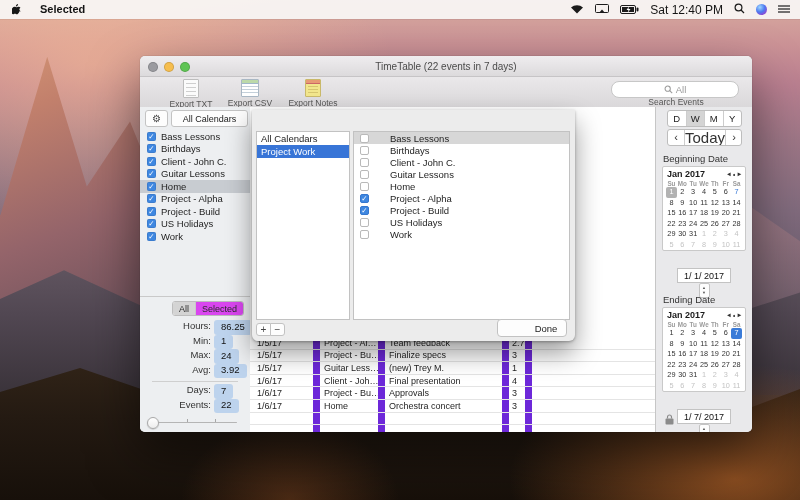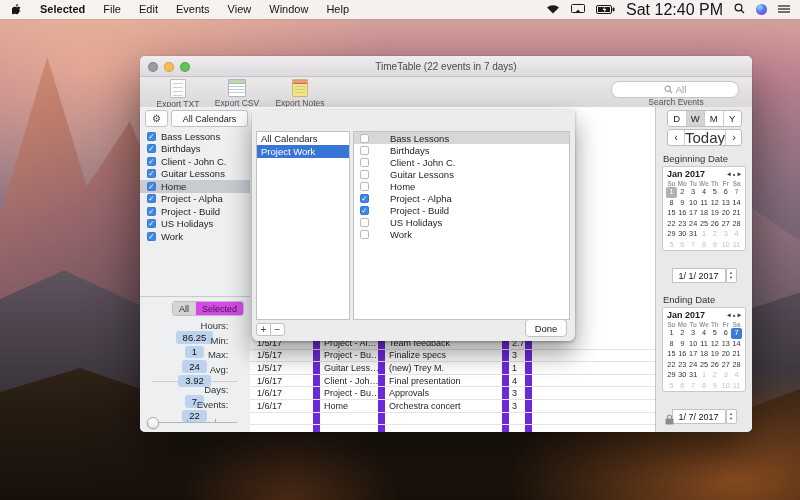--- a/index.html
+++ b/index.html
@@ -27,39 +27,39 @@
     background:radial-gradient(ellipse at 50% 100%,rgba(170,90,40,.35),rgba(170,90,40,0) 70%);}
   
   .menubar{position:absolute;top:0;left:0;right:0;height:19px;z-index:60;
     background:rgba(248,245,244,.94);display:flex;align-items:center;padding:0 10px;
     font-size:11px;color:#141414;box-shadow:0 0 1px rgba(0,0,0,.3);}
   .mb-left{display:flex;align-items:center;height:100%;}
   .mb-apple{display:flex;align-items:center;padding:0 9px 0 2px;}
   .mb-item{padding:0 9px;line-height:19px;}
   .mb-app{font-weight:bold;}
   .mb-right{margin-left:auto;display:flex;align-items:center;gap:11px;}
-  .mb-time{font-size:16px;}
+  .mb-time{font-size:12px;}
   .siri-orb{width:11px;height:11px;border-radius:50%;
     background:radial-gradient(circle at 35% 30%,#9fd8ff 0%,#4d7bf0 45%,#8a4bd6 75%,#3c2f8f 100%);}
   
   .window{position:absolute;left:140px;top:56px;width:612px;height:376px;z-index:10;
     border-radius:5px;background:#ececec;
     box-shadow:0 22px 50px rgba(0,0,0,.5),0 0 1px rgba(0,0,0,.5);}
   .titlebar{height:20px;border-radius:5px 5px 0 0;position:relative;
     background:linear-gradient(#efedef,#dcdadc);border-bottom:1px solid #c6c4c6;
     display:flex;align-items:center;justify-content:center;}
   .lights{position:absolute;left:8px;top:6px;display:flex;gap:6px;}
   .light{width:8px;height:8px;border-radius:50%;border:0.5px solid rgba(0,0,0,.15);}
   .light.close{background:#9b9ba0;}
   .light.min{background:#f6be4f;}
   .light.zoom{background:#5fc454;}
   .win-title{font-size:10px;color:#4b4b4b;}
   .toolbar{height:30px;position:relative;
     background:linear-gradient(#eae8ea,#dad8da);border-bottom:1px solid #bcbabc;}
-  .titem{position:absolute;top:1px;text-align:center;font-size:8.5px;color:#555;line-height:10px;}
+  .titem{position:absolute;top:1px;text-align:center;font-size:8.5px;color:#555;line-height:10px;margin-left:13px;}
   .ticon{margin:1px auto 1px;position:relative;}
   .icon-doc{width:14px;height:17px;background:#fbfbfb;border:1px solid #bdbdbd;border-radius:1px;
     box-shadow:inset 0 -9px 0 -3px rgba(220,220,220,.0);}
   .icon-doc i{display:block;height:1px;background:#cfcfcf;margin:3px 2px 0;}
   .icon-csv{width:16px;height:16px;background:#fff;border:1px solid #a9b7c4;border-radius:1px;}
   .icon-csv .hdr{height:3px;background:#bcd9a9;border-bottom:1px solid #9fb7c9;}
   .icon-csv i{display:block;height:1px;background:#c4d0da;margin-top:2px;}
   .icon-note{width:14px;height:16px;background:#f2e68c;border:1px solid #c9b96a;border-radius:1px;}
   .icon-note .top{height:3px;background:#e79a74;border-bottom:1px solid #c66;}
   .icon-note i{display:block;height:1px;background:#d6c56f;margin:2px 2px 0;}
@@ -82,21 +82,21 @@
   .cb{width:9px;height:9px;border-radius:2px;background:#3f87e0;color:#fff;font-size:7.5px;
     line-height:9px;text-align:center;flex:none;box-shadow:inset 0 0 0 0.5px rgba(0,0,0,.15);}
   
   .stats{position:absolute;left:0;right:0;top:189px;bottom:0;border-top:1px solid #c9c9c9;}
   .seg-tabs{position:absolute;left:32px;top:4px;height:13px;display:flex;border:1px solid #bdbdbd;
     border-radius:3px;overflow:hidden;font-size:9px;background:#fff;}
   .seg{padding:0 6px;display:flex;align-items:center;color:#2c2c2c;background:#d946ef;border-left:1px solid #c9c9c9;}
   .seg:first-child{border-left:none;}
   .seg.active{background:#d4d4d4;}
   .stat-rows{position:absolute;top:23px;left:0;right:4px;}
-  .stat-row{height:14.5px;display:flex;align-items:center;flex-direction:column;}
+  .stat-row{height:14.5px;display:flex;}
   .stat-label{width:71px;text-align:right;font-size:9.5px;color:#333;flex:none;}
   .stat-val{margin-left:3px;background:#bdd3ed;border-radius:3px;font-size:9.5px;color:#111;
     padding:0.5px 7px 1px;}
   .stat-div{border-top:1px solid #cfcfcf;margin:2.5px 8px 2.5px 12px;}
   .slider{position:absolute;left:7px;bottom:5px;width:95px;height:10px;}
   .slider .track{position:absolute;left:5px;right:5px;top:4.5px;height:1.5px;background:#b5b5b5;border-radius:1px;}
   .slider .tick{position:absolute;top:2px;width:1px;height:3px;background:#a7a7a7;}
   .slider .knob{position:absolute;left:0;top:0;width:10px;height:10px;border-radius:50%;
     background:linear-gradient(#fff,#ededed);border:0.5px solid #a9a9a9;box-shadow:0 0.5px 1px rgba(0,0,0,.25);}
   
@@ -130,21 +130,21 @@
   .cal-head{display:flex;align-items:center;padding:2px 4px 1px;font-size:9px;font-weight:bold;color:#1a1a1a;}
   .cal-nav{margin-left:auto;display:flex;gap:2.5px;font-size:6.5px;color:#333;align-items:center;}
   .cal-daynames{display:flex;padding:0 3px;}
   .cal-daynames span{flex:1;text-align:center;font-size:6.3px;color:#9b9b9b;font-weight:bold;}
   .cgrow{display:flex;padding:0 3px;height:10.5px;}
   .cgd{flex:1;text-align:center;font-size:7.3px;line-height:10.5px;color:#333;border-radius:2px;}
   .cgd.out{color:#c3c3c3;}
   .cgd.selg{background:#b2b2b2;color:#fff;}
   .cgd.selb{background:#3a7bd8;color:#fff;}
   .cgd.tdy{color:#3a7bd8;}
-  .field-row{position:absolute;left:6px;width:84px;display:flex;align-items:center;justify-content:center;gap:0;}
+  .field-row{position:absolute;left:6px;width:84px;display:flex;align-items:center;justify-content:center;gap:0;flex-direction:column;}
   .date-field{width:52px;height:13px;background:#fff;border:1px solid #c3c3c3;font-size:9px;color:#111;
     display:flex;align-items:center;justify-content:center;}
   .stepper{width:9px;height:13px;background:#fdfdfd;border:1px solid #c3c3c3;border-radius:2px;
     display:flex;flex-direction:column;align-items:center;justify-content:center;font-size:4px;color:#555;line-height:4.5px;}
   .lock{position:absolute;left:3px;top:2px;}
   
   .dialog{position:absolute;left:112px;top:54px;width:323px;height:231px;background:#ececec;
     border-radius:0 0 6px 6px;z-index:40;
     box-shadow:0 12px 26px rgba(0,0,0,.4),0 1px 3px rgba(0,0,0,.3);}
   .dlg-title{height:19px;display:flex;align-items:center;justify-content:center;font-size:10px;color:#333;}
@@ -159,21 +159,21 @@
     box-sizing:border-box;flex:none;font-size:7.5px;line-height:8px;text-align:center;color:#fff;}
   .mem-cb.on{background:#3f87e0;border-color:#3577cf;}
   .mem-label{margin-left:21px;}
   .pm-group{position:absolute;left:4px;bottom:5px;display:flex;}
   .pm-btn{width:15px;height:13px;background:#fdfdfd;border:1px solid #c2c2c2;font-size:10px;
     display:flex;align-items:center;justify-content:center;color:#444;box-sizing:border-box;}
   .pm-btn.plus{border-radius:3px 0 0 3px;}
   .pm-btn.minus{border-radius:0 3px 3px 0;margin-left:-1px;}
   .done-btn{position:absolute;right:8px;bottom:4px;width:40px;height:16px;background:#fdfdfd;
     border:1px solid #c2c2c2;border-radius:4px;font-size:9.5px;color:#222;
-    display:flex;align-items:center;justify-content:center;}
+    display:flex;align-items:center;justify-content:center;padding-left:28px;}
 </style>
 </head>
 <body>
 
 <div class="desktop">
   <div class="wp-sky"></div>
   <div class="wp-glow"></div>
   <div class="wp-ridge-far"></div>
   <div class="wp-peak-left"></div>
   <div class="wp-ridge-mid"></div>
@@ -184,28 +184,20 @@
 
 <div class="menubar">
   <div class="mb-left">
     <span class="mb-apple">
       <svg width="10" height="12" viewBox="0 0 10 12">
           <path fill="#161616" d="M7.6 0c.1.8-.3 1.6-.8 2.1-.5.6-1.3 1-2 .9-.1-.8.3-1.6.8-2.1C6.1.3 7 0 7.6 0zM9.4 9c-.3.8-.5 1.1-.9 1.8-.6.9-1.4 2-2.4 2-.9 0-1.2-.6-2.4-.6-1.2 0-1.5.6-2.4.6-1 0-1.8-1-2.4-1.9C-.4 9-.6 6.4.5 5c.7-.9 1.7-1.5 2.7-1.5 1 0 1.7.6 2.5.6.8 0 1.3-.6 2.5-.6.9 0 1.8.5 2.4 1.3-2.1 1.2-1.8 4.1.8 4.2z" transform="scale(0.8)"></path>
         </svg>
     </span>
     <span class="mb-item mb-app">Selected</span>
 
-    <span style="display:flex;">
-        <span class="mb-item">File</span>
-        <span class="mb-item">Edit</span>
-        <span class="mb-item">Events</span>
-        <span class="mb-item">View</span>
-        <span class="mb-item">Window</span>
-        <span class="mb-item">Help</span>
-      </span>
   </div>
   <div class="mb-right">
     <span>
       <svg width="14" height="10" viewBox="0 0 14 10">
           <path d="M7 9.5 L1 3.6 A9.2 9.2 0 0 1 13 3.6 Z" fill="#1b1b1b"></path>
         </svg>
     </span>
     <span>
       <svg width="14" height="10" viewBox="0 0 14 10">
           <rect x="0.5" y="0.5" width="13" height="8" rx="1" fill="none" stroke="#1b1b1b"></rect>

